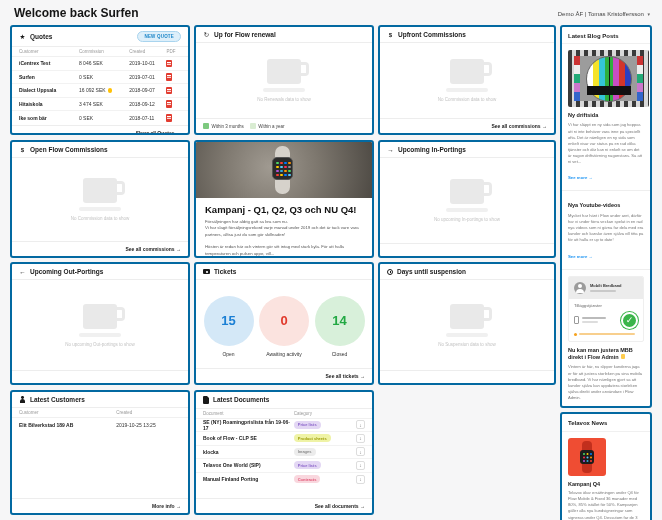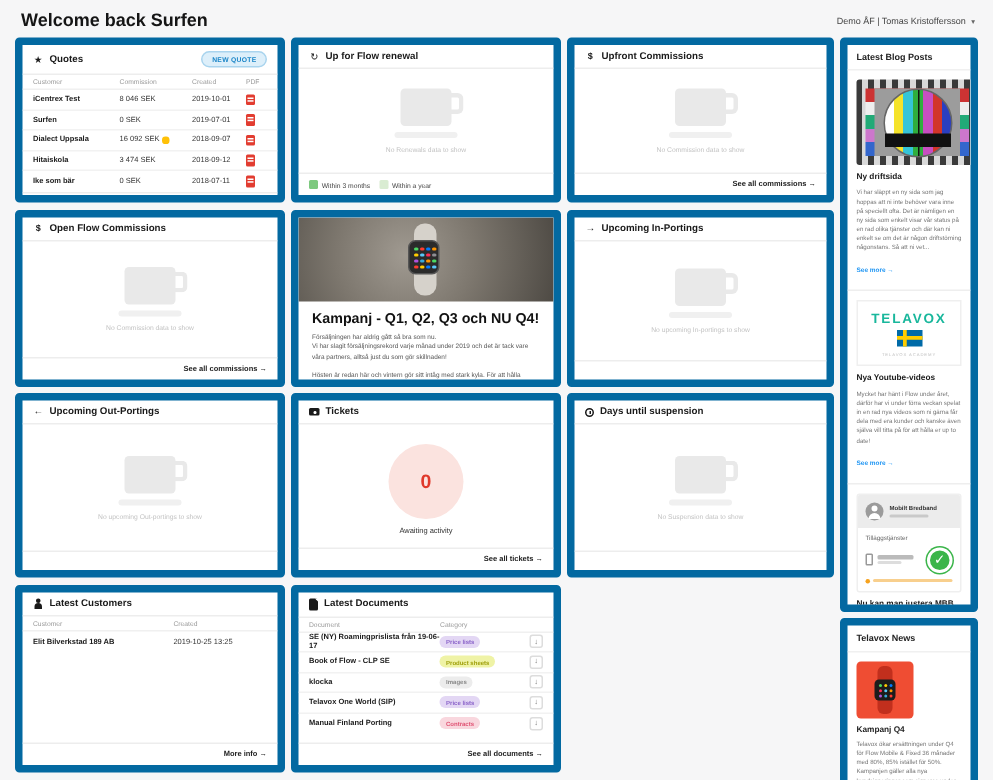--- a/index.html
+++ b/index.html
@@ -8,21 +8,21 @@
     position:relative; overflow:hidden;
     background:#f6f6f7; color:#222;
     font-family:"Liberation Sans", sans-serif;
   }
   
   .hdr-title { position:absolute; left:14px; top:6px; font-size:12px; font-weight:bold; color:#151515; }
   .acct { position:absolute; right:12px; top:11px; font-size:6px; color:#444; cursor:pointer; }
   .acct .caret { font-size:5px; color:#666; margin-left:2px; }
 
   
-  .card { position:absolute; background:#fff; border:5px solid #0369a1; border-radius:3px;
+  .card { position:absolute; background:#fff; border:2px solid #0369a1; border-radius:3px;
           display:flex; flex-direction:column; overflow:hidden; }
   .chead { display:flex; align-items:center; gap:4px; padding:4px 7px; border-bottom:1px solid #ededed; flex:0 0 auto; min-height:15px; }
   .ctitle { font-size:6.5px; font-weight:bold; color:#1a1a1a; }
   .cbody { flex:1 1 auto; position:relative; display:flex; flex-direction:column; }
   .cfoot { border-top:1px solid #ededed; padding:4px 7px; font-size:5px; font-weight:bold; color:#222;
            text-align:right; flex:0 0 auto; min-height:13px; display:flex; align-items:center; justify-content:flex-end; }
   .cfoot.left { justify-content:flex-start; gap:6px; }
   .flink { cursor:pointer; }
 
   
@@ -335,25 +335,37 @@
 </section>
 
 <section class="card" style="left:194px;top:262px;width:180px;height:123px;">
   <div class="chead">
     <span class="ic ic-ticket"></span>
     <span class="ctitle">Tickets</span>
   </div>
   <div class="cbody">
     <div class="tick-wrap">
       <div class="tick">
+        <div class="tcircle tc-blue">
+            <span>15</span>
+          </div>
+        <div class="tlabel">Open</div>
+      </div>
+      <div class="tick">
         <div class="tcircle tc-red">
             <span>0</span>
           </div>
         <div class="tlabel">Awaiting activity</div>
       </div>
+      <div class="tick">
+        <div class="tcircle tc-green">
+            <span>14</span>
+          </div>
+        <div class="tlabel">Closed</div>
+      </div>
     </div>
   </div>
   <div class="cfoot">
       <span class="flink">See all tickets  →</span>
     </div>
 </section>
 
 <section class="card" style="left:378px;top:262px;width:178px;height:123px;">
   <div class="chead">
     <span class="ic ic-clock"></span>
@@ -438,25 +450,20 @@
     <div class="testcard">
       <div class="tc-strips"></div>
       <div class="tc-circle"></div>
     </div>
     <h3>Ny driftsida</h3>
     <p>Vi har släppt en ny sida som jag hoppas att ni inte behöver vara inne på speciellt ofta. Det är nämligen en ny sida som enkelt visar vår status på en rad olika tjänster och där kan ni enkelt se om det är någon driftstörning någonstans. Så att ni vet...</p>
     <span class="see-more">See more  →</span>
   </div>
 
   <div class="post">
-    <div class="tvx-img">
-      <div class="tvx-word">TELAVOX</div>
-      <div class="flag"></div>
-      <div class="tvx-cap">TELAVOX ACADEMY</div>
-    </div>
     <h3>Nya Youtube-videos</h3>
     <p>Mycket har hänt i Flow under året, därför har vi under förra veckan spelat in en rad nya videos som ni gärna får dela med era kunder och kanske även själva vill titta på för att hålla er up to date!</p>
     <span class="see-more">See more  →</span>
   </div>
 
   <div class="post">
     <div class="mbb-img">
       <div class="mbb-head">
         <div class="mbb-ava"></div>
         <div>

